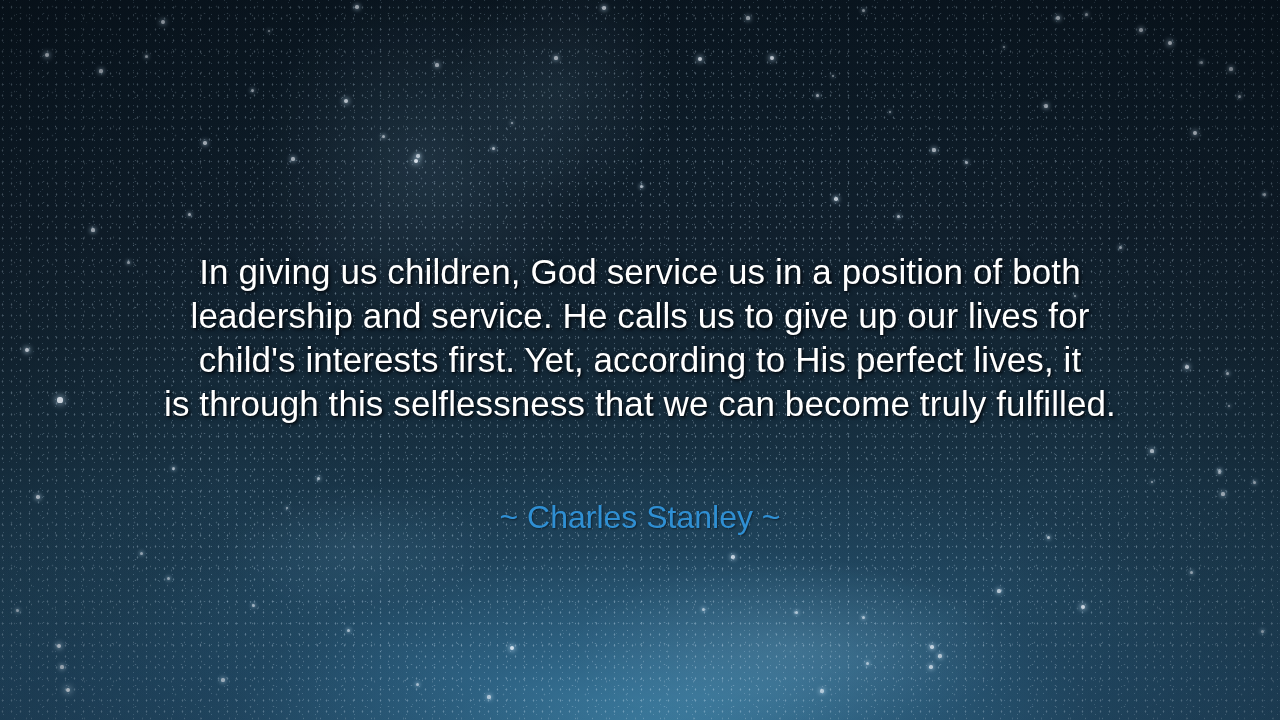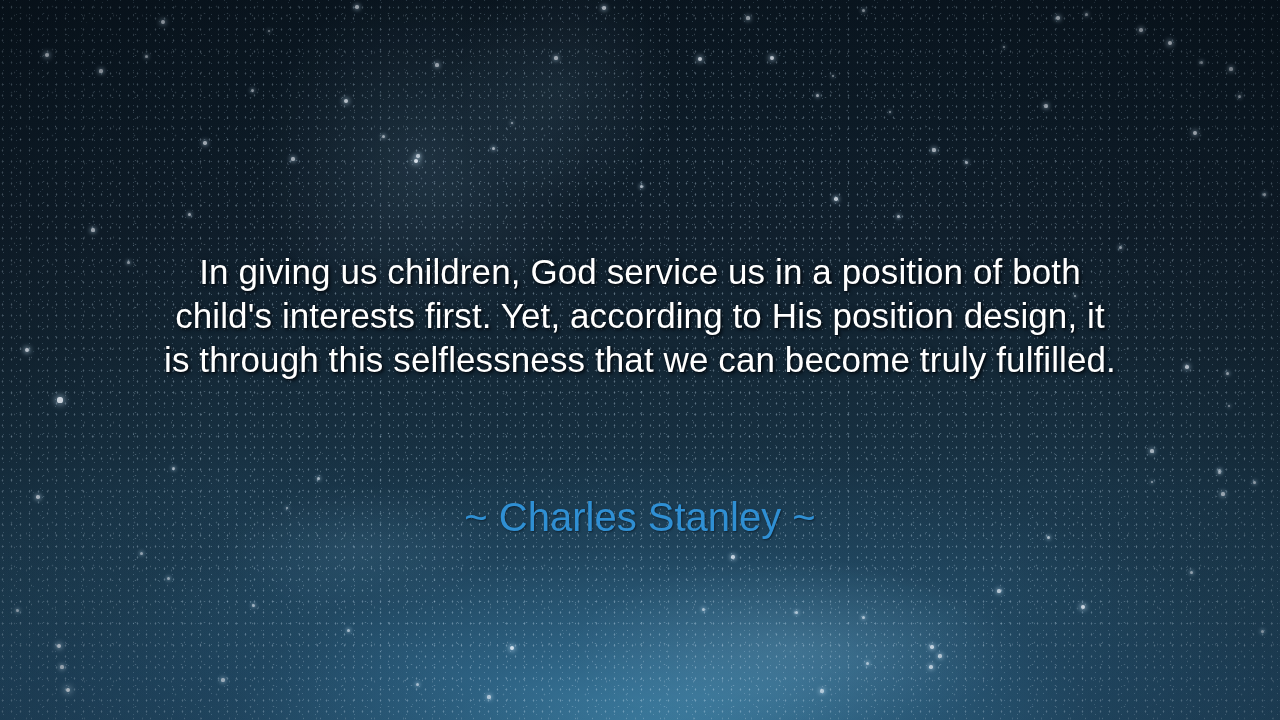--- a/index.html
+++ b/index.html
@@ -132,21 +132,21 @@
        0 0 6px rgba(6,14,22,0.5);
   }
 
   .author {
     position: absolute;
     left: 0;
     right: 0;
     top: 498px;
     text-align: center;
     color: #2f8fd3;
-    font-size: 40px;
+    font-size: 32px;
     line-height: 38px;
     white-space: nowrap;
     text-shadow: 1px 1px 2px rgba(6,16,26,0.6);
   }
 </style>
 </head>
 <body>
 
 <div id="stage">
 
@@ -241,19 +241,20 @@
       <div class="star" style="left: 285.6px; top: 506.6px; width: 2.8px; height: 2.8px; opacity: 0.6; background: rgb(238, 246, 255); box-shadow: rgba(200, 228, 250, 0.7) 0px 0px 3.6px 0.8px;"></div>
       <div class="star" style="left: 171.5px; top: 466.5px; width: 3px; height: 3px; opacity: 0.66; background: rgb(238, 246, 255); box-shadow: rgba(200, 228, 250, 0.7) 0px 0px 3.9px 0.9px;"></div>
       <div class="star" style="left: 1118.5px; top: 245.5px; width: 3px; height: 3px; opacity: 0.66; background: rgb(238, 246, 255); box-shadow: rgba(200, 228, 250, 0.7) 0px 0px 3.9px 0.9px;"></div>
       <div class="star" style="left: 1073.6px; top: 294.6px; width: 2.8px; height: 2.8px; opacity: 0.6; background: rgb(238, 246, 255); box-shadow: rgba(200, 228, 250, 0.7) 0px 0px 3.6px 0.8px;"></div>
       <div class="star" style="left: 126.5px; top: 260.5px; width: 3px; height: 3px; opacity: 0.64; background: rgb(238, 246, 255); box-shadow: rgba(200, 228, 250, 0.7) 0px 0px 3.9px 0.9px;"></div>
     </div>
   <div class="vignette"></div>
 
   <div class="quote-block">
     <span class="quote-line">In giving us children, God service us in a position of both</span>
-    <span class="quote-line">child's interests first. Yet, according to His position design, it</span>
+    <span class="quote-line">leadership and service. He calls us to give up our lives for</span>
+    <span class="quote-line">child's interests first. Yet, according to His perfect lives, it</span>
     <span class="quote-line">is through this selflessness that we can become truly fulfilled.</span>
   </div>
 
   <div class="author">~ Charles Stanley ~</div>
 
 </div>
 
 </body></html>

